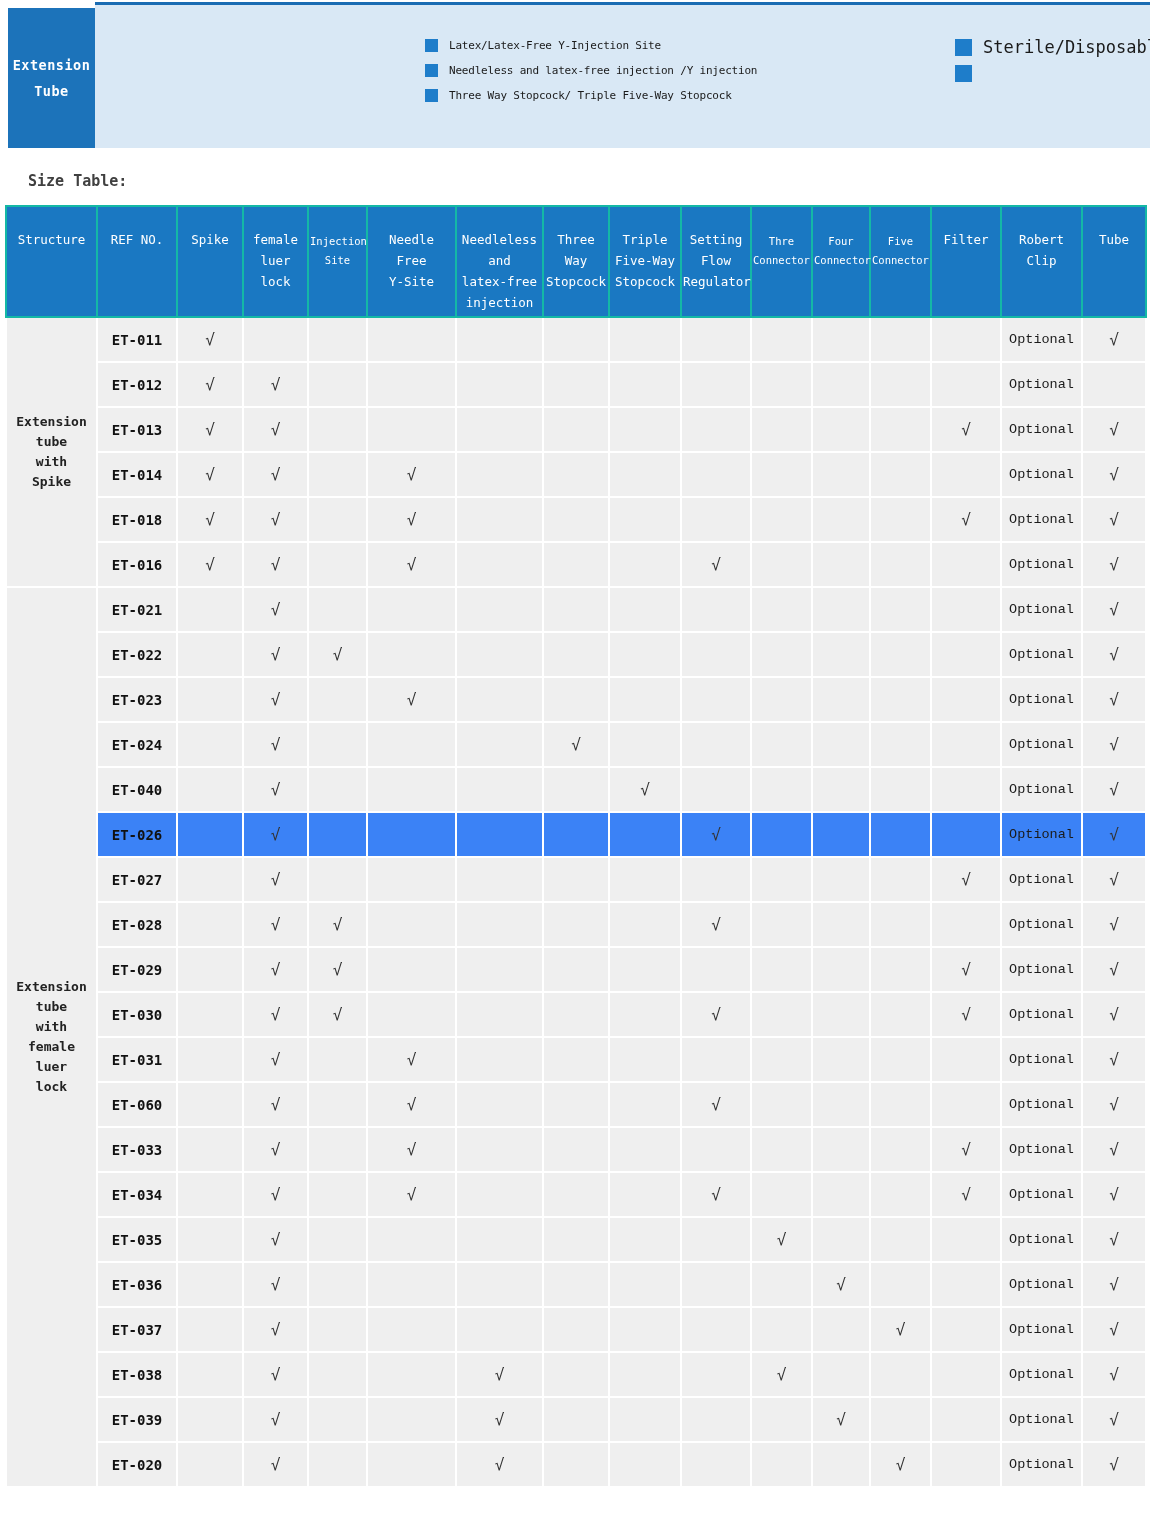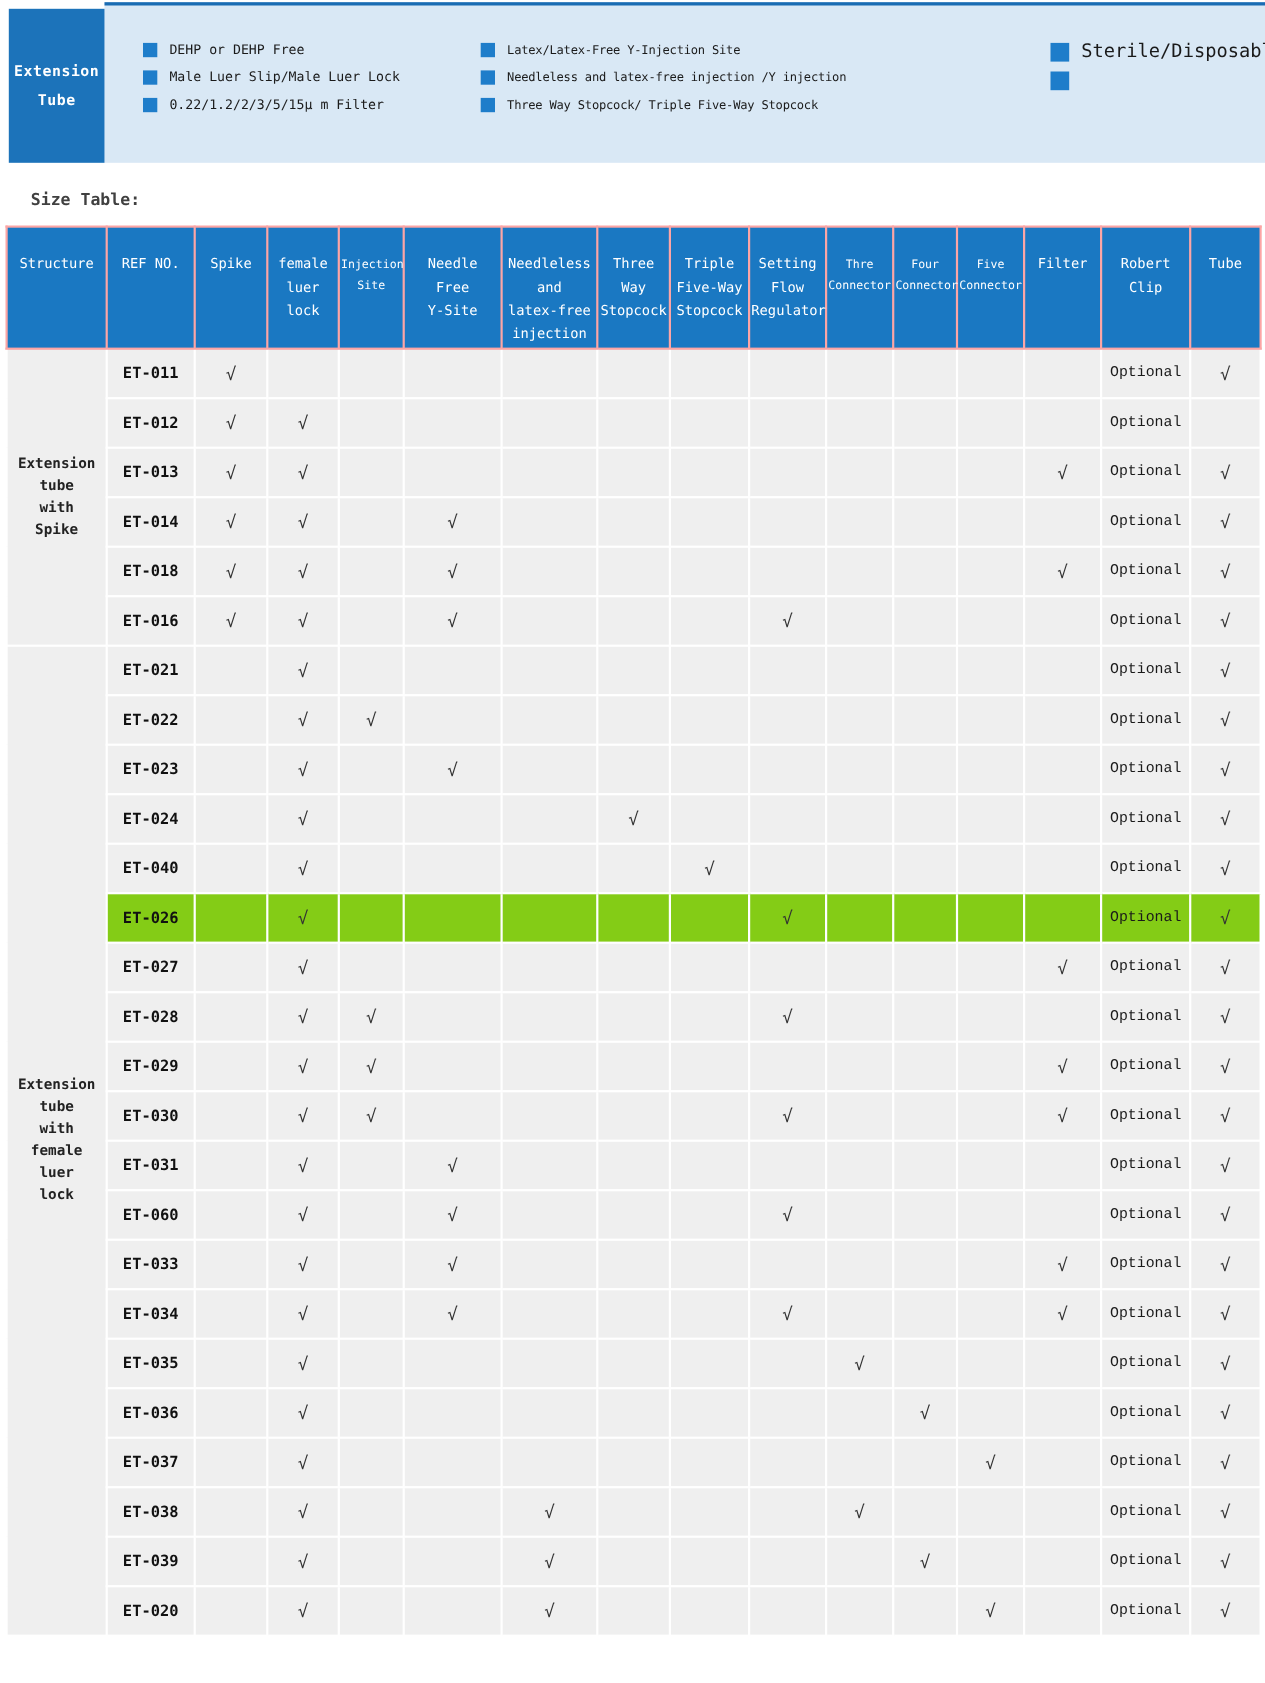--- a/index.html
+++ b/index.html
@@ -22,72 +22,58 @@
   }
   .fcol{
     list-style:none;margin:0;padding:0;position:absolute;top:33px;
   }
   .fcol li{
     display:flex;align-items:center;gap:11px;height:14px;margin-bottom:11px;
     font-size:12px;white-space:nowrap;
   }
   .fcol .sq{width:13px;height:13px;background:#1e7dca;flex:0 0 auto;}
   .fcol1{left:35px;}
-  .fcol2{left:342px;text-align:right;}
+  .fcol2{left:330px;text-align:right;}
   .fcol2 li{font-size:11px;letter-spacing:-0.2px;}
   .fcol3{left:650px;}
   .fcol4{left:860px;}
   .fcol4 li{font-size:17px;height:18px;margin-bottom:8px;}
   .fcol4 .sq{width:17px;height:17px;}
   
   .size-label{
     margin:22px 0 0 28px;height:20px;
     font-size:15px;font-weight:bold;color:#404040;
   }
   
   table.size-table{
     margin:13px 0 0 5px;width:1140px;table-layout:fixed;
     border-collapse:collapse;
   }
   table.size-table th{
     background:#1a78c2;color:#ffffff;font-weight:normal;
     vertical-align:top;text-align:center;
     padding:22px 1px 0 1px;font-size:12.5px;line-height:21px;
-    border:2px solid #fca5a5;height:111px;box-sizing:border-box;
+    border:2px solid #14b8a6;height:111px;box-sizing:border-box;
   }
   table.size-table th.small{font-size:10.5px;line-height:19px;padding-top:25px;}
   table.size-table td{
     background:#efefef;border:2px solid #ffffff;height:45px;
     text-align:center;vertical-align:middle;box-sizing:border-box;
   }
   td.structure-cell{font-weight:bold;font-size:13px;line-height:20px;color:#222;}
   td.ref-cell{font-weight:bold;font-size:14px;color:#111;}
   td.check-cell{font-size:16px;color:#333;}
   td.optional-cell{font-size:13.5px;color:#1a1a1a;font-family:Liberation Mono, monospace;}
-  tr.hl td{background:#84cc16;}
+  tr.hl td{background:#3b82f6;}
 </style>
 </head>
 <body>
 
 <div class="banner">
   <div class="banner-panel">
-    <ul class="fcol fcol1" id="fcol1">
-        <li>
-          <span class="sq"></span>
-          <span>DEHP or DEHP Free</span>
-        </li>
-        <li>
-          <span class="sq"></span>
-          <span>Male Luer Slip/Male Luer Lock</span>
-        </li>
-        <li>
-          <span class="sq"></span>
-          <span>0.22/1.2/2/3/5/15μ m Filter</span>
-        </li>
-      </ul>
     <ul class="fcol fcol2" id="fcol2">
         <li>
           <span class="sq"></span>
           <span>Latex/Latex-Free Y-Injection Site</span>
         </li>
         <li>
           <span class="sq"></span>
           <span>Needleless and latex-free  injection /Y injection</span>
         </li>
         <li>

